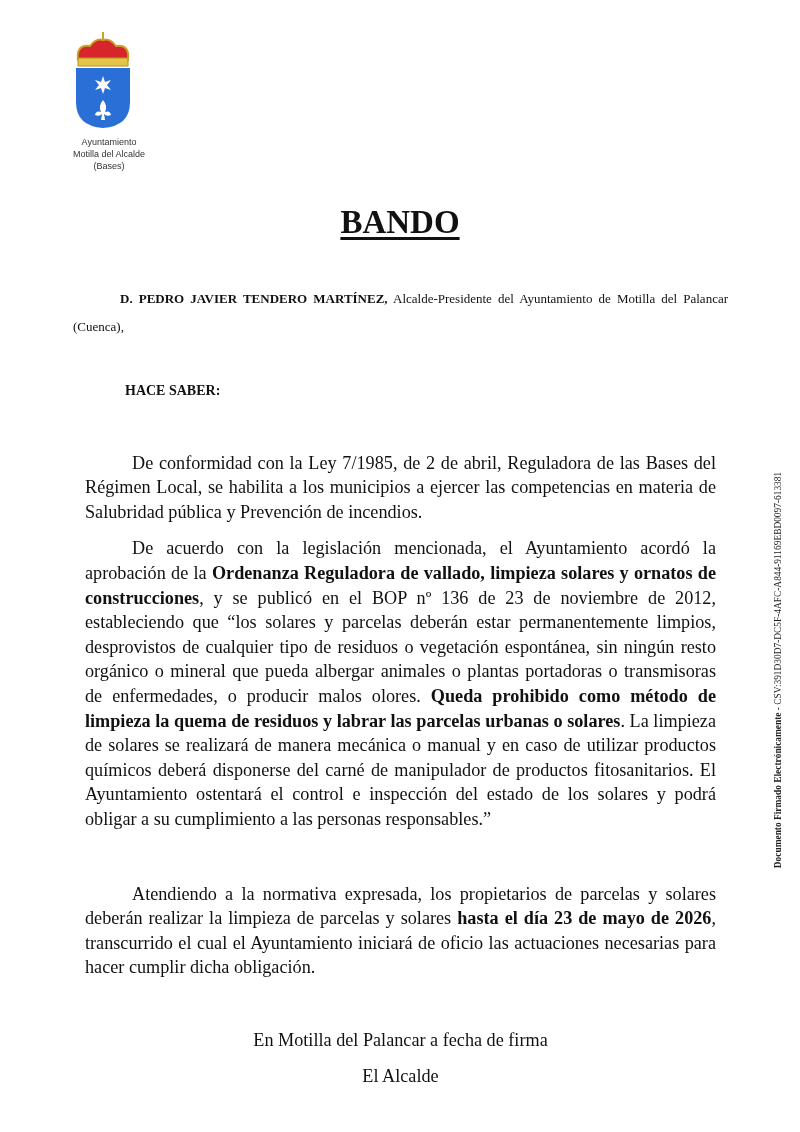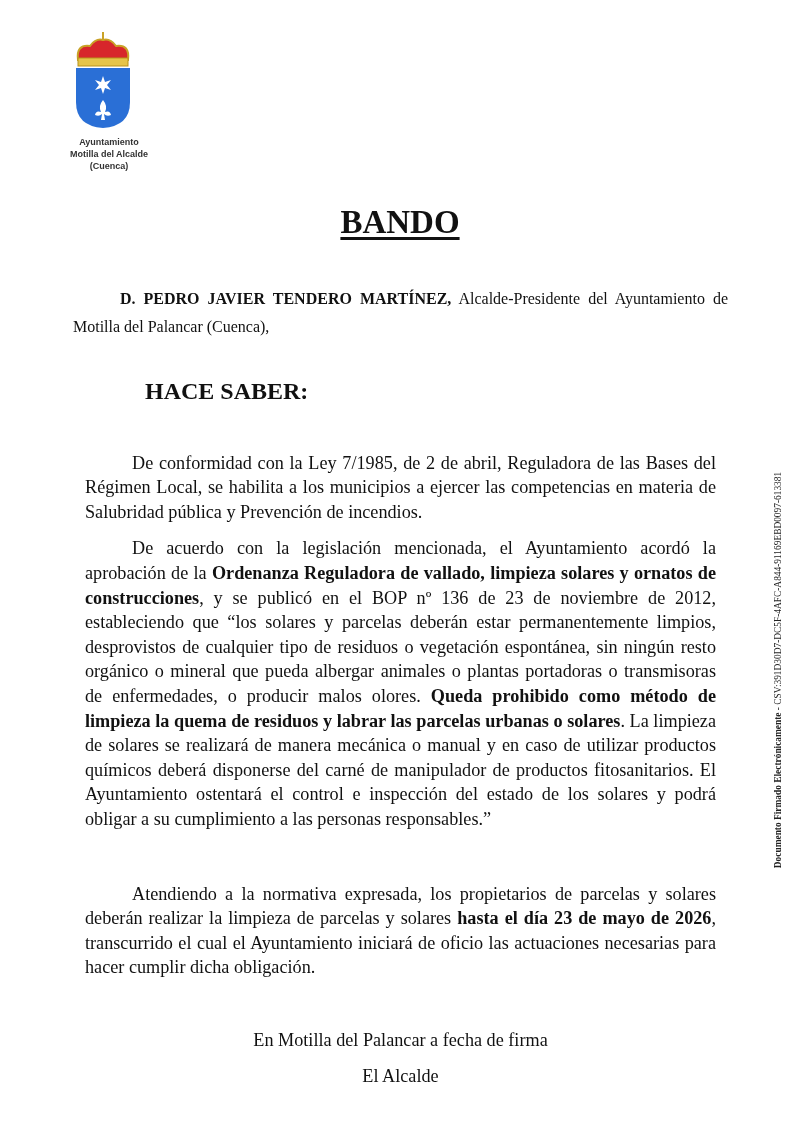--- a/index.html
+++ b/index.html
@@ -3,35 +3,35 @@
   <meta charset="utf-8">
   <style>
     html, body { margin: 0; padding: 0; background: #ffffff; }
     body {
       width: 800px; height: 1132px; position: relative; overflow: hidden;
       font-family: "Liberation Serif", "DejaVu Serif", serif; color: #111;
     }
     .logo { position: absolute; left: 68px; top: 30px; width: 70px; height: 100px; }
     .logo-caption {
       position: absolute; left: 40px; top: 136px; width: 138px; text-align: center;
-      font-family: "Liberation Sans", "DejaVu Sans", sans-serif; font-size: 9px; line-height: 12px; color: #333; font-weight: bold;
+      font-family: "Liberation Sans", "DejaVu Sans", sans-serif; font-size: 9px; line-height: 12px; color: #333;
     }
     .title {
       position: absolute; left: 0; top: 204px; width: 800px; text-align: center;
       font-size: 33px; font-weight: bold; text-decoration: underline; text-underline-offset: 4px;
       text-decoration-thickness: 3px;
     }
     .content {
       position: absolute; left: 73px; top: 285px; width: 655px;
       font-size: 18.2px; line-height: 24.6px; text-align: justify;
     }
     .p { margin: 12px; text-indent: 47px; }
-    .intro { font-size: 16px; line-height: 28px; margin: 0; }
+    .intro { font-size: 13px; line-height: 28px; margin: 0; }
     .intro .name { font-weight: bold; }
-    .hace { margin: 38px 0 0 72px; font-weight: bold; font-size: 24px; }
+    .hace { margin: 38px 0 0 52px; font-weight: bold; font-size: 14px; }
     .gap1 { height: 35px; }
     .gap2 { height: 26px; }
     b { font-weight: bold; }
     .center { text-align: center; text-indent: 0; margin: 0; }
     .place { margin-top: 48px; }
     .sign { margin-top: 12px; }
     .side {
       position: absolute; left: 778px; top: 670px; transform: translate(-50%, -50%) rotate(-90deg);
       white-space: nowrap; font-size: 9.4px; color: #222;
     }
@@ -48,21 +48,21 @@
     <path d="M8 38 H62 V72 Q62 96 35 98 Q8 96 8 72 Z" fill="#2a6fd6"></path>
     <g fill="#ffffff">
       <polygon points="35,46 37,52 43,50 39,55 43,60 37,58 35,64 33,58 27,60 31,55 27,50 33,52"></polygon>
       <path d="M35 70 Q30 76 33 82 Q28 80 27 85 Q31 87 34 84 L33 90 H37 L36 84 Q39 87 43 85 Q42 80 37 82 Q40 76 35 70 Z"></path>
     </g>
   </svg>
 </div>
 <div class="logo-caption">
   <div>Ayuntamiento</div>
   <div>Motilla del Alcalde</div>
-  <div>(Cuenca)</div>
+  <div>(Bases)</div>
 </div>
 
 <div class="title">BANDO</div>
 
 <div class="content">
   <p class="intro p"><span class="name">D. PEDRO JAVIER TENDERO MARTÍNEZ,</span><span> Alcalde-Presidente del Ayuntamiento de Motilla del Palancar (Cuenca),</span></p>
   <div class="hace">HACE SABER:</div>
   <div class="gap1"></div>
   <p class="p">De conformidad con  la Ley 7/1985, de 2 de abril, Reguladora de las Bases del Régimen Local,  se habilita a los municipios a ejercer las competencias en materia de Salubridad pública y Prevención de incendios.</p>
   <p class="p"><span>De acuerdo con la legislación mencionada, el Ayuntamiento acordó la aprobación de la </span><b>Ordenanza Reguladora de vallado, limpieza solares y ornatos de construcciones</b><span>, y se publicó en el BOP nº 136 de 23 de noviembre de 2012, estableciendo que “los solares y parcelas deberán estar permanentemente limpios, desprovistos de cualquier tipo de residuos o vegetación espontánea, sin ningún resto orgánico o mineral que pueda albergar animales o plantas portadoras o transmisoras de enfermedades, o producir malos olores. </span><b>Queda prohibido como método de limpieza la quema de residuos y  labrar las parcelas urbanas o solares</b><span>. La limpieza de solares se realizará de manera mecánica o manual y en caso de utilizar productos químicos deberá disponerse del carné de manipulador de productos fitosanitarios.  El Ayuntamiento ostentará el control e inspección del estado de los solares y podrá obligar a su cumplimiento a las personas responsables.”</span></p>

